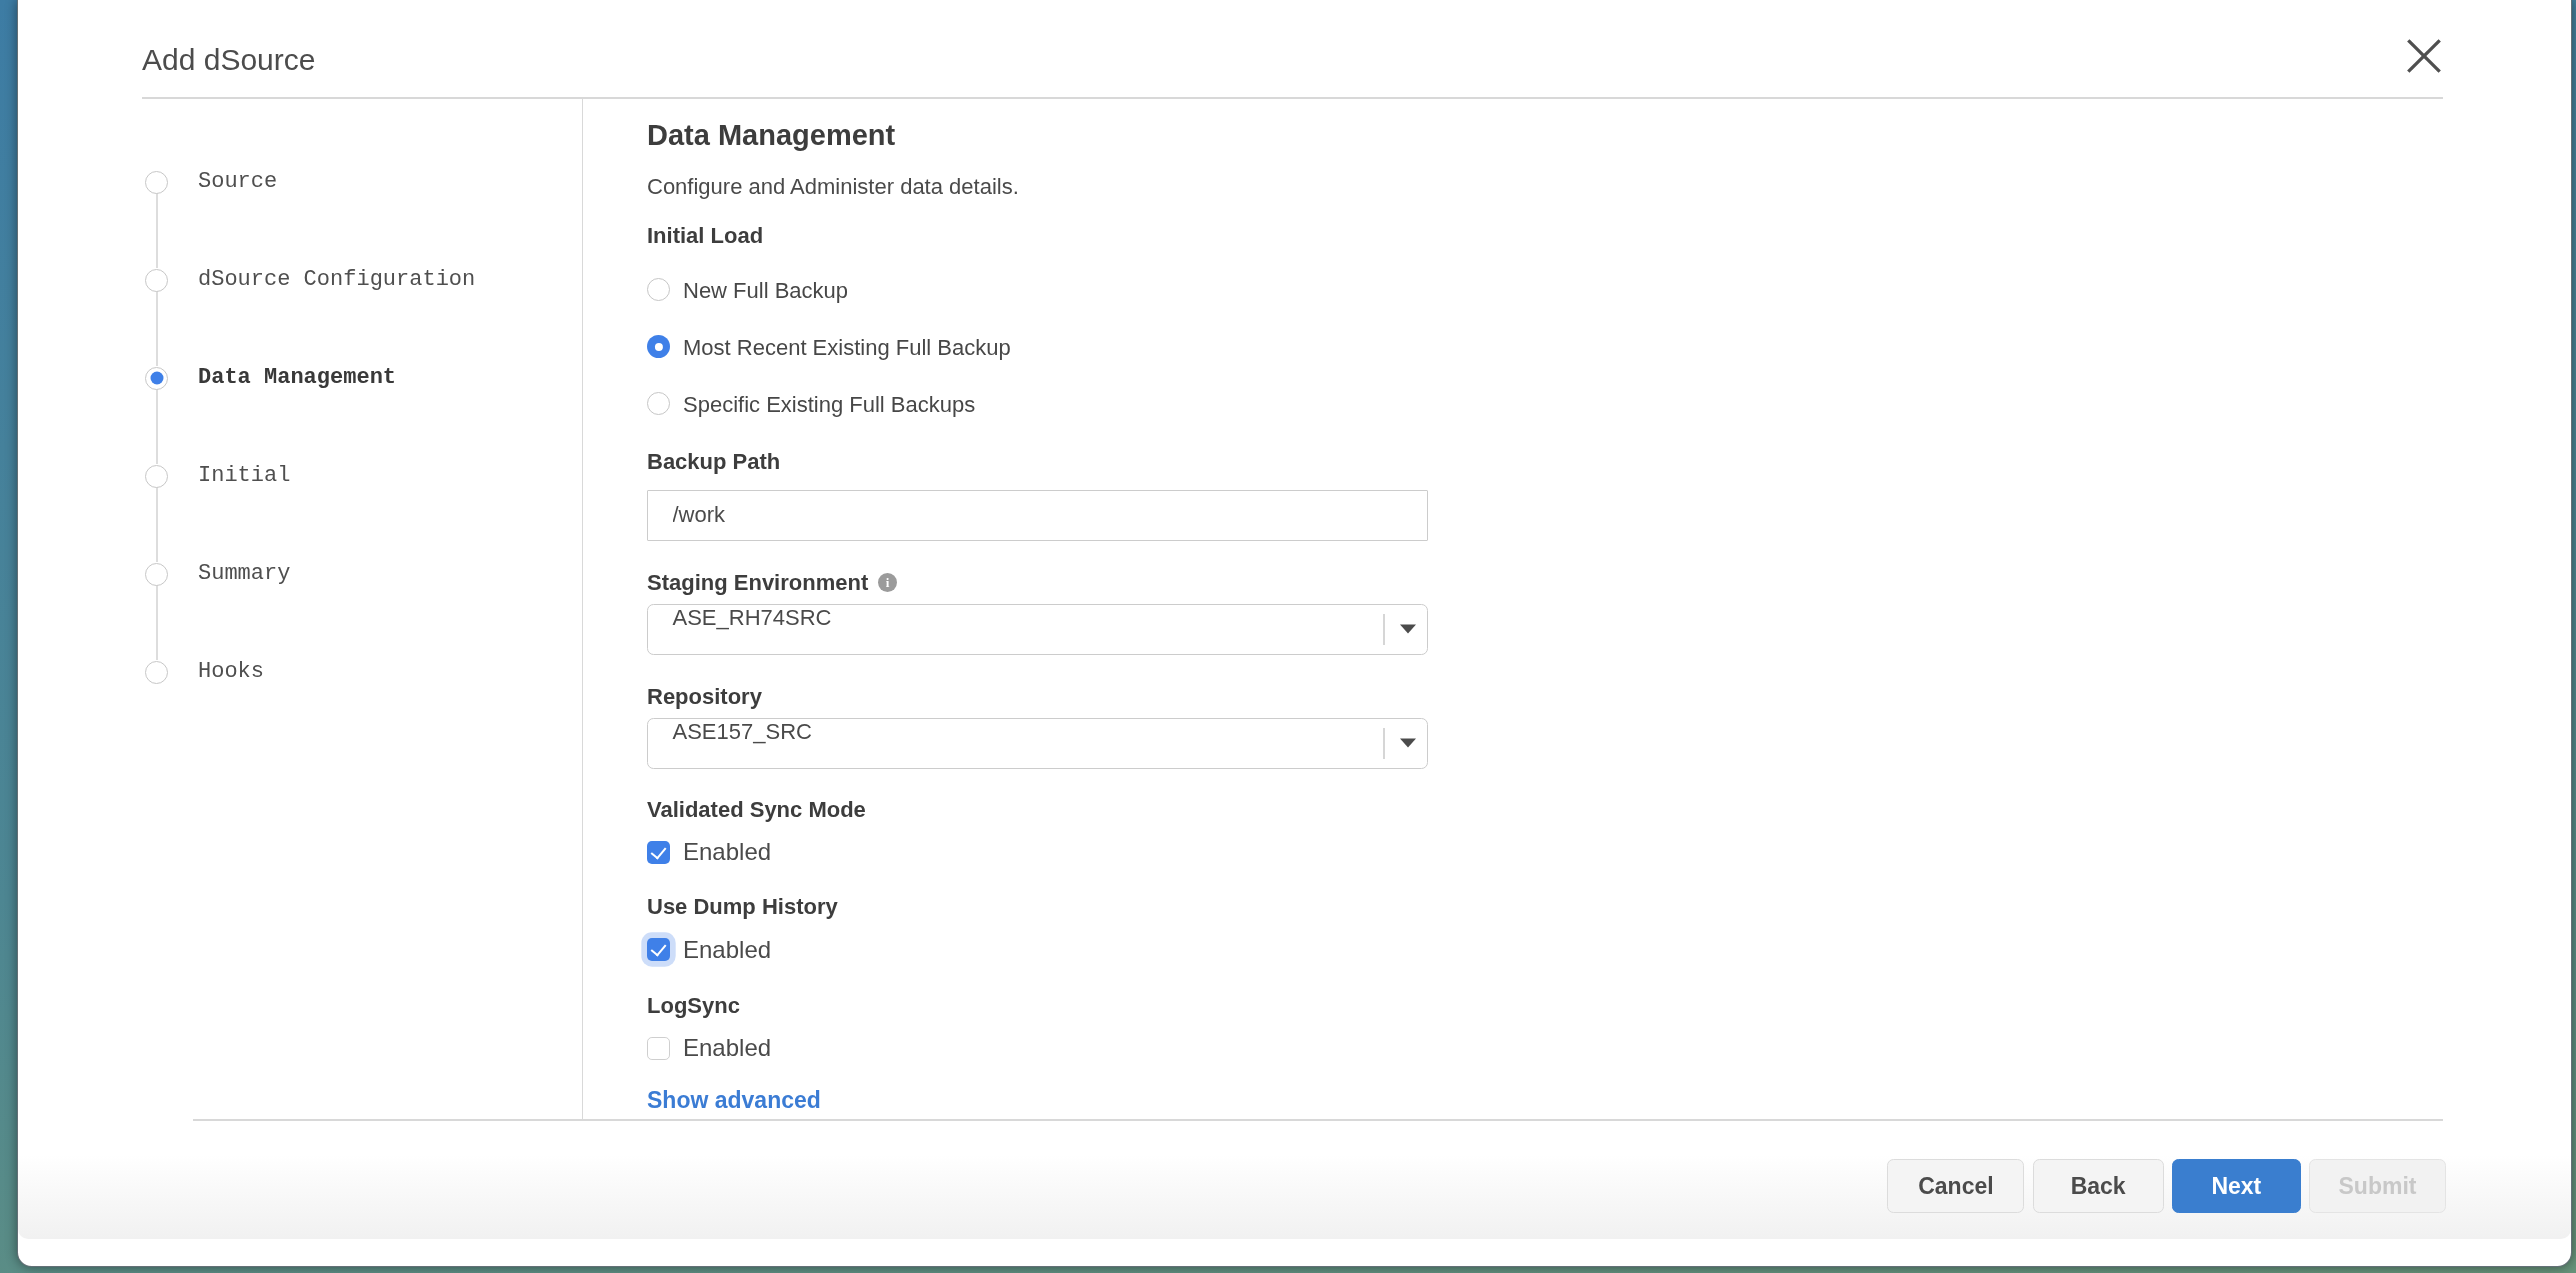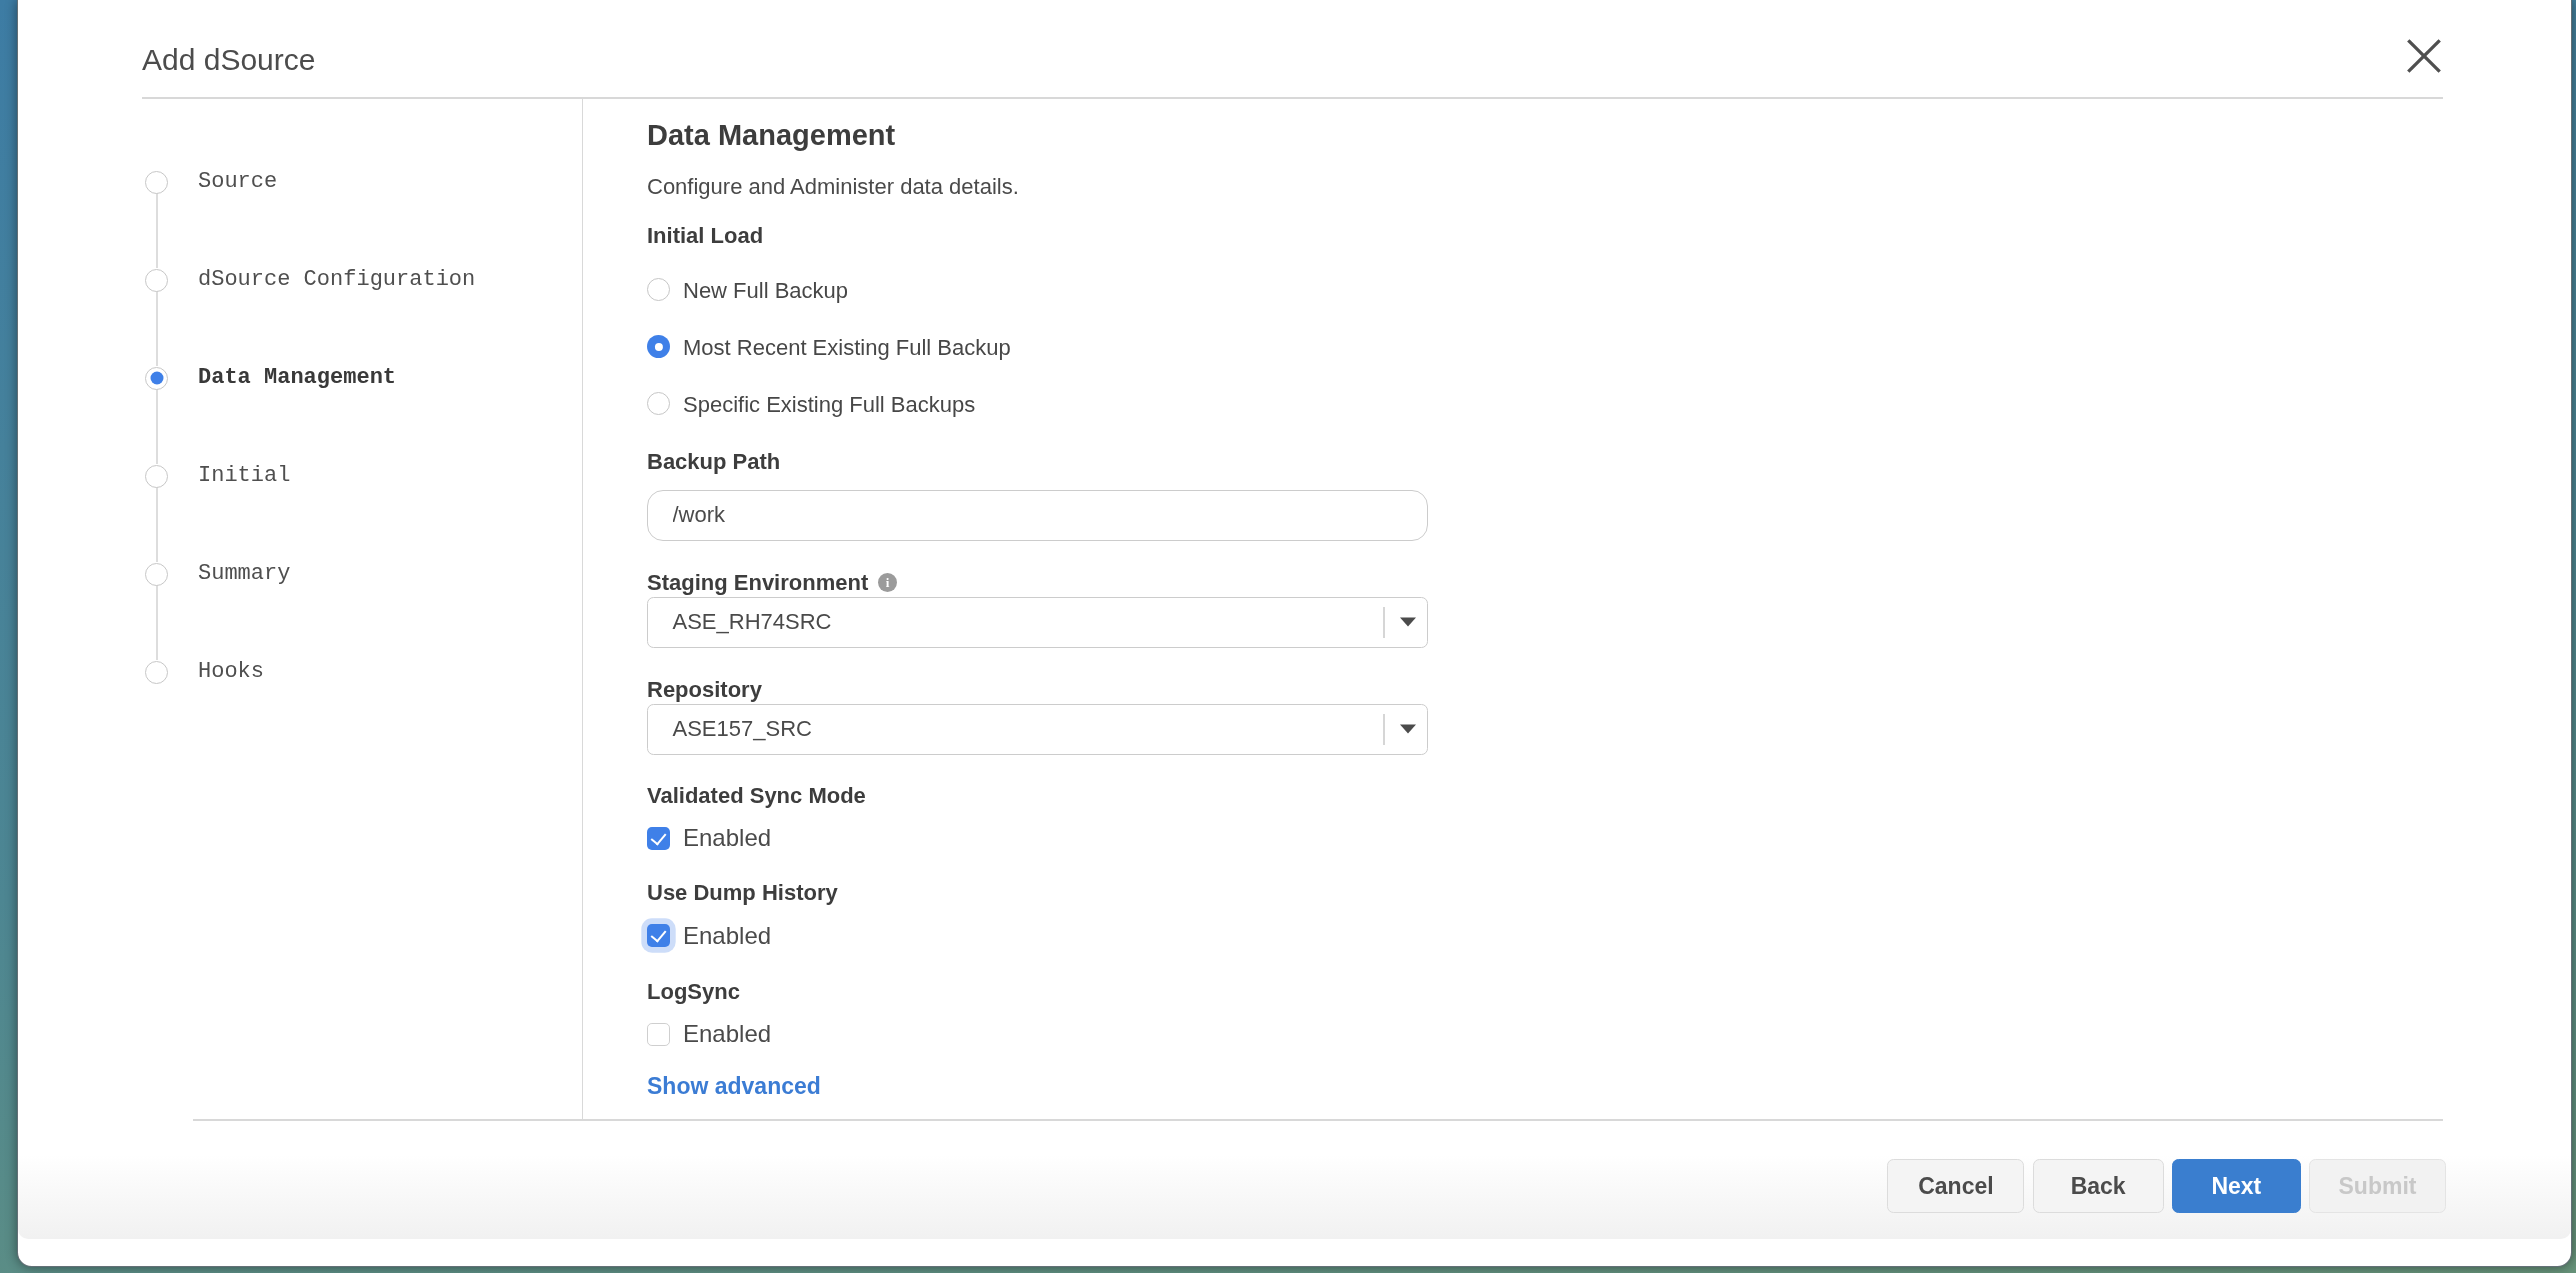--- a/index.html
+++ b/index.html
@@ -89,31 +89,31 @@
     content: ""; position: absolute; left: 50%; top: 50%;
     width: 8.2px; height: 8.2px; border-radius: 50%;
     background: #ffffff; transform: translate(-50%, -50%);
   }
   .radio-label { margin-left: 13px; font-size: 22px; color: #474747; }
 
   
   .text-input {
     margin-top: 14.7px; display: block;
     width: 781px; height: 51px;
-    border: 1.6px solid #cccccc; border-radius: 16px;
+    border: 1.6px solid #cccccc; border-radius: 1px;
     padding: 0 24.5px; font-size: 22px; color: #4a4a4a;
     font-family: "Liberation Sans", sans-serif;
     background: #ffffff; outline: none;
   }
   .dropdown {
-    margin-top: 1px; position: relative;
+    margin-top: 8px; position: relative;
     width: 781px; height: 51px;
     border: 1.6px solid #cccccc; border-radius: 6.5px;
     background: #ffffff; cursor: pointer;
-    display: flex; align-items: center; padding: 0 24.5px;
+    display: flex; padding: 0 24.5px;
   }
   .dropdown-value { font-size: 22px; color: #4a4a4a; }
   .dropdown-sep {
     position: absolute; right: 42px; top: 9px; bottom: 9px;
     width: 1.6px; background: #d6d6d6;
   }
   .dropdown-caret {
     position: absolute; right: 11.4px; top: 50%; transform: translateY(-50%);
     width: 0; height: 0;
     border-left: 8.2px solid transparent; border-right: 8.2px solid transparent;

